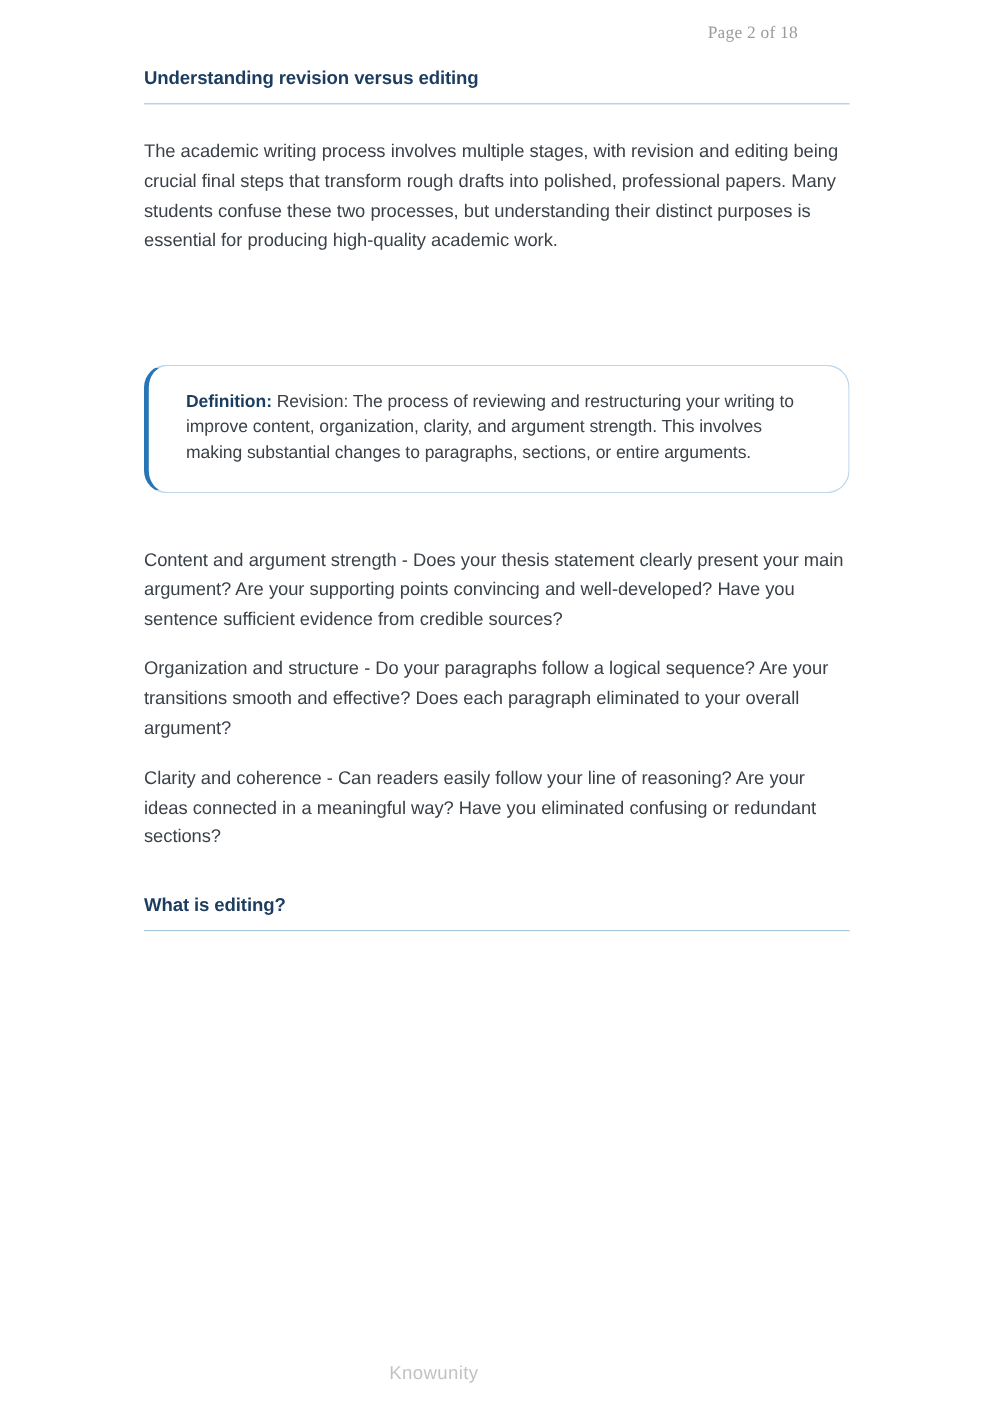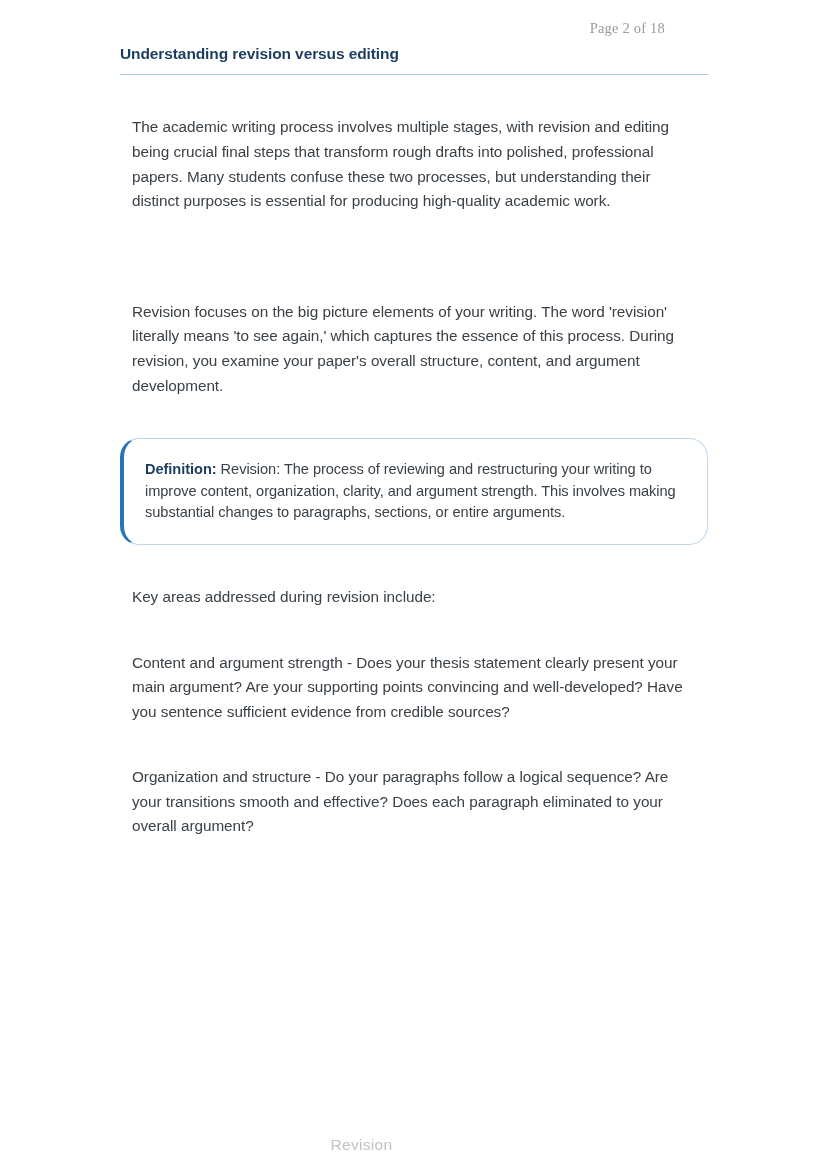--- a/index.html
+++ b/index.html
@@ -33,21 +33,21 @@
     font-size: 14.5px;
     color: #9b9b9b;
     letter-spacing: 0.2px;
     white-space: nowrap;
   }
 
   
   .content {
     position: absolute;
     left: 120px;
-    top: 44px;
+    top: 56px;
     width: 588px;
   }
 
   
   .section-heading {
     font-size: 15.5px;
     font-weight: bold;
     color: #1c3d5f;
     letter-spacing: -0.1px;
     margin: 0;
@@ -57,38 +57,38 @@
   }
   .section-block {
     margin-bottom: 0;
   }
 
   
   .para {
     font-size: 15.3px;
     line-height: 24.6px;
     color: #3a4148;
-    margin: 12px;
+    margin: 0;
     padding: 0;
     letter-spacing: -0.05px;
     word-spacing: 0.1px;
   }
 
   .gap-sm  { height: 17px; }
   .gap-lg  { height: 28px; }
   .gap-xl  { height: 34px; }
 
   
   .callout {
     box-sizing: border-box;
     border: 1px solid #bcd6ea;
     border-left: 4.5px solid #2775b6;
     border-radius: 19px;
     background: #ffffff;
-    padding: 20px 22px 20px 21px;
+    padding: 20px 22px 20px 31px;
   }
   .callout-text {
     font-size: 14.6px;
     line-height: 21.6px;
     color: #3a4148;
     margin: 0;
     letter-spacing: -0.05px;
   }
   .callout-label {
     font-weight: bold;
@@ -118,41 +118,43 @@
 
     <div class="section-block">
       <h2 class="section-heading">Understanding revision versus editing</h2>
     </div>
     <div class="gap-lg"></div>
     <p class="para">The academic writing process involves multiple stages, with revision and editing being crucial final steps that transform rough drafts into polished, professional papers. Many students confuse these two processes, but understanding their distinct purposes is essential for producing high-quality academic work.</p>
 
     <div class="gap-xl"></div>
 
     <div class="gap-lg"></div>
-    <p class="para">Revision focuses on the big picture elements of your writing. The word 'revision' literally means 'to see again,' which captures the essence of this process. During revision, you examine your paper's overall structure, content, and argument development.</p>
 
     <div class="gap-lg"></div>
 
     <div class="callout">
       <p class="callout-text"><span class="callout-label">Definition:</span><span> Revision: The process of reviewing and restructuring your writing to improve content, organization, clarity, and argument strength. This involves making substantial changes to paragraphs, sections, or entire arguments.</span></p>
     </div>
 
     <div class="gap-lg"></div>
 
-    <p class="para">Key areas addressed during revision include:</p>
     <div class="gap-sm"></div>
     <p class="para">Content and argument strength - Does your thesis statement clearly present your main argument? Are your supporting points convincing and well-developed? Have you sentence sufficient evidence from credible sources?</p>
     <div class="gap-sm"></div>
     <p class="para">Organization and structure - Do your paragraphs follow a logical sequence? Are your transitions smooth and effective? Does each paragraph eliminated to your overall argument?</p>
     <div class="gap-sm"></div>
+    <p class="para">Clarity and coherence - Can readers easily follow your line of reasoning? Are your ideas connected in a meaningful way? Have you eliminated confusing or redundant sections?</p>
 
     <div class="gap-xl"></div>
 
+    <div class="section-block">
+      <h2 class="section-heading">What is editing?</h2>
+    </div>
     <div class="gap-lg"></div>
 
     <div class="gap-lg"></div>
 
 
   </div>
 
-  <div class="footer-brand">Revision</div>
+  <div class="footer-brand">Knowunity</div>
 
 </div>
 
 </body></html>

